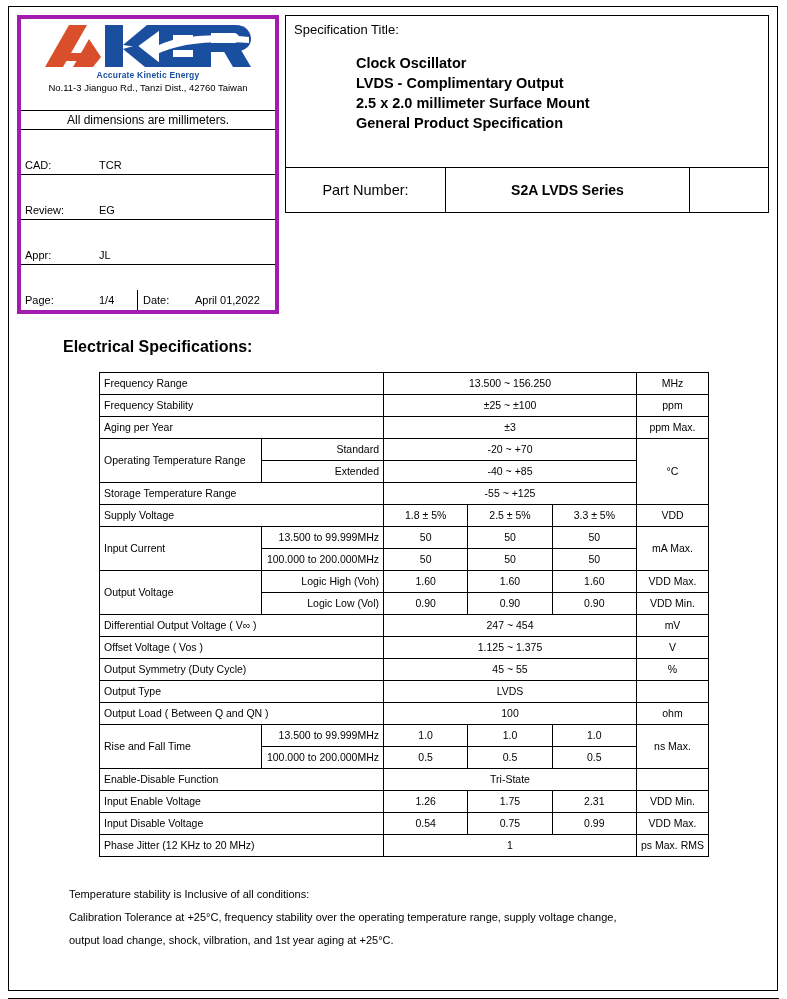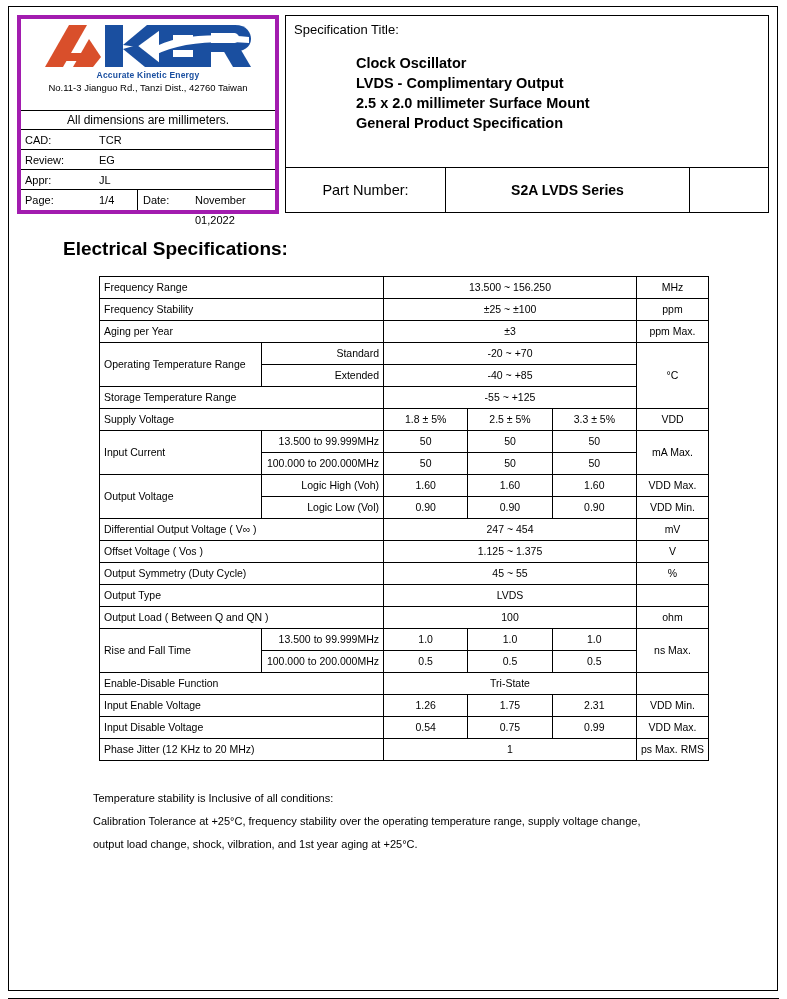--- a/index.html
+++ b/index.html
@@ -76,20 +76,21 @@
     border-bottom: 1px solid #000;
     box-sizing: border-box;
   }
   .kv-row {
     height: 20px;
     line-height: 20px;
     display: flex;
     border-bottom: 1px solid #000;
     box-sizing: border-box;
     font-size: 11px;
+    margin-top: 25px;
   }
   .kv-row:last-child { border-bottom: none; }
   .kv-key {
     width: 56px;
     padding-left: 4px;
     box-sizing: border-box;
   }
   .kv-val {
     flex: 1;
     padding-left: 22px;
@@ -157,21 +158,21 @@
     align-items: center;
     justify-content: center;
     font-size: 14px;
     font-weight: bold;
   }
   .pn-blank { flex: 1; }
 
   
   .section-heading {
     margin: 24px 0 16px 46px;
-    font-size: 19px;
+    font-size: 16px;
     font-weight: bold;
   }
 
   
   table.spec {
     border-collapse: collapse;
     margin: 16px 0 0 82px;
     width: 610px;
     font-size: 10.5px;
   }
@@ -182,21 +183,21 @@
     box-sizing: border-box;
     line-height: 1.15;
   }
   td.param { text-align: left; width: 162px; }
   td.sub   { text-align: right; width: 122px; }
   td.val   { text-align: center; }
   td.unit  { text-align: center; width: 72px; }
 
   
   .notes {
-    margin: 26px 0 0 76px;
+    margin: 26px 0 0 52px;
     font-size: 11px;
     line-height: 23px;
   }
 
   .footline {
     position: absolute;
     left: 8px;
     right: 8px;
     bottom: 0;
     border-top: 1px solid #000;
@@ -253,21 +254,21 @@
           <div class="kv-val">EG</div>
         </div>
         <div class="kv-row">
           <div class="kv-key">Appr:</div>
           <div class="kv-val">JL</div>
         </div>
         <div class="kv-row split">
           <div class="kv-key">Page:</div>
           <div class="kv-val">1/4</div>
           <div class="kv-key2">Date:</div>
-          <div class="kv-val2">November 01,2022</div>
+          <div class="kv-val2">April 01,2022</div>
         </div>
       </div>
 
       <div class="hdr-right">
         <div class="spec-title-box">
           <div class="spec-title-label">Specification Title:</div>
           <div class="spec-lines">
             <div class="spec-line">Clock Oscillator</div>
             <div class="spec-line">LVDS - Complimentary Output</div>
             <div class="spec-line">2.5 x 2.0 millimeter Surface Mount</div>

